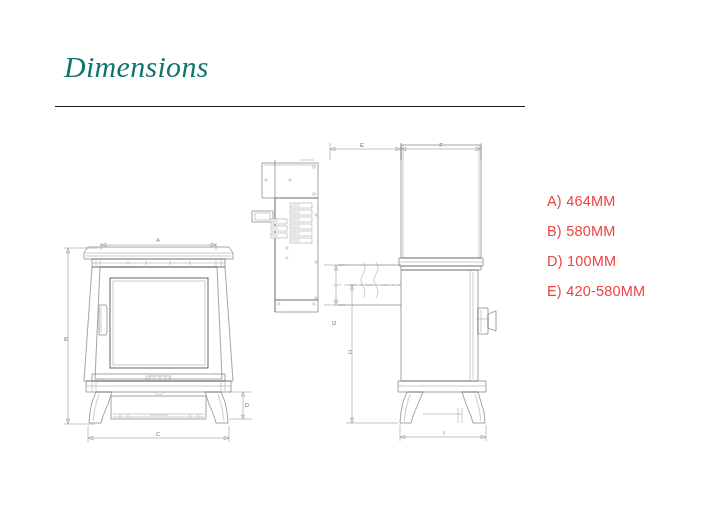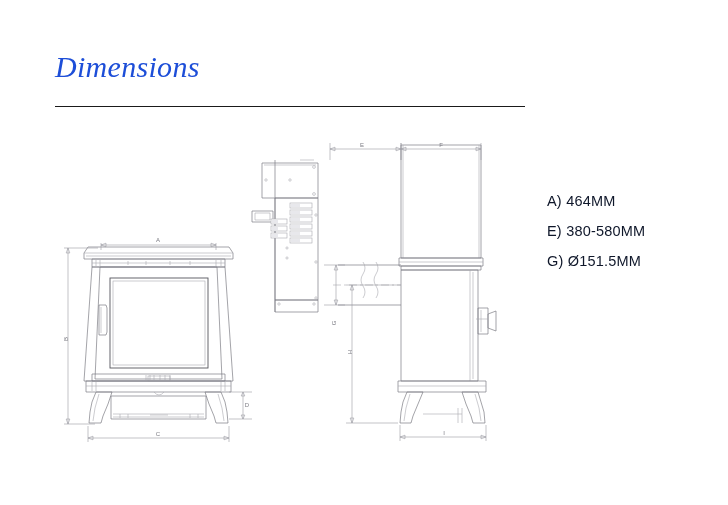--- a/index.html
+++ b/index.html
@@ -16,26 +16,26 @@
   }
   #page {
     position: absolute;
     inset: 0;
     background: #ffffff;
   }
 
   
   #page-title {
     position: absolute;
-    left: 55px;
+    left: 64px;
     top: 50px;
     font-family: "Liberation Serif", serif;
     font-style: italic;
     font-size: 30px;
-    color: #1d4ed8;
+    color: #0f766e;
     letter-spacing: 0.3px;
     white-space: nowrap;
   }
   #title-rule {
     position: absolute;
     left: 55px;
     top: 106px;
     width: 470px;
     height: 1px;
     background: #1a1a1a;
@@ -43,21 +43,21 @@
 
   
   #legend {
     position: absolute;
     left: 547px;
     top: 186px;
     width: 170px;
   }
   .legend-item {
     font-size: 14.5px;
-    color: #0f172a;
+    color: #ef4444;
     line-height: 30px;
     white-space: nowrap;
     letter-spacing: 0.2px;
   }
 
   
   #drawings {
     position: absolute;
     left: 0;
     top: 0;
@@ -328,17 +328,18 @@
           <path class="dim" d="M486,437 l-5,-1.8 v3.6 z" fill="#9a9aa2" stroke="none"></path>
           <text class="dimtxt" x="444" y="435">I</text>
         </g>
       </g>
 
     </svg>
   </div>
 
   <div id="legend">
     <div class="legend-item">A) 464MM</div>
-    <div class="legend-item">E) 380-580MM</div>
-    <div class="legend-item">G) Ø151.5MM</div>
+    <div class="legend-item">B) 580MM</div>
+    <div class="legend-item">D) 100MM</div>
+    <div class="legend-item">E) 420-580MM</div>
   </div>
 
 </div>
 
 </body></html>

